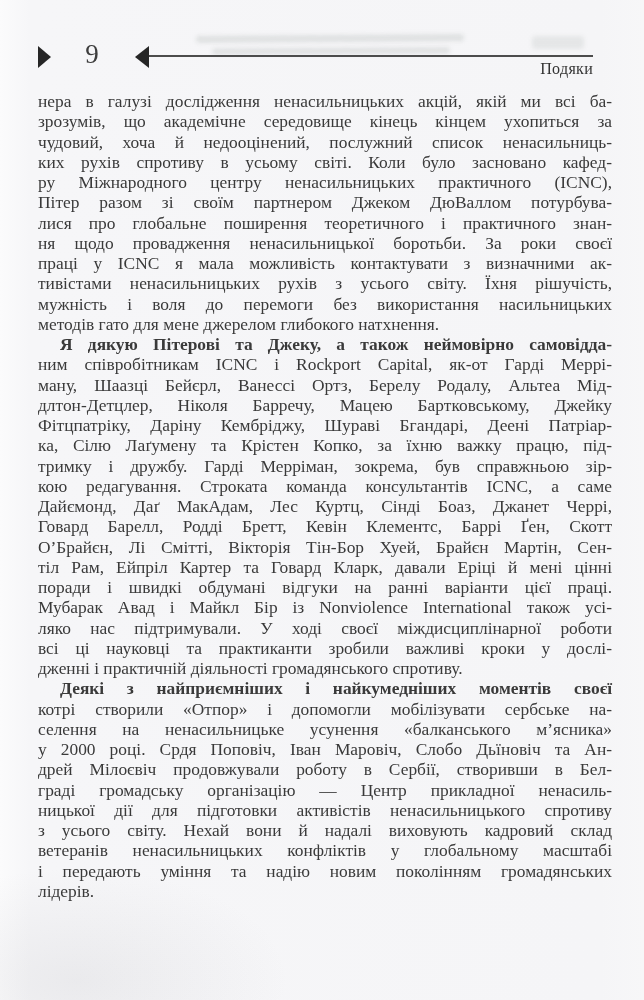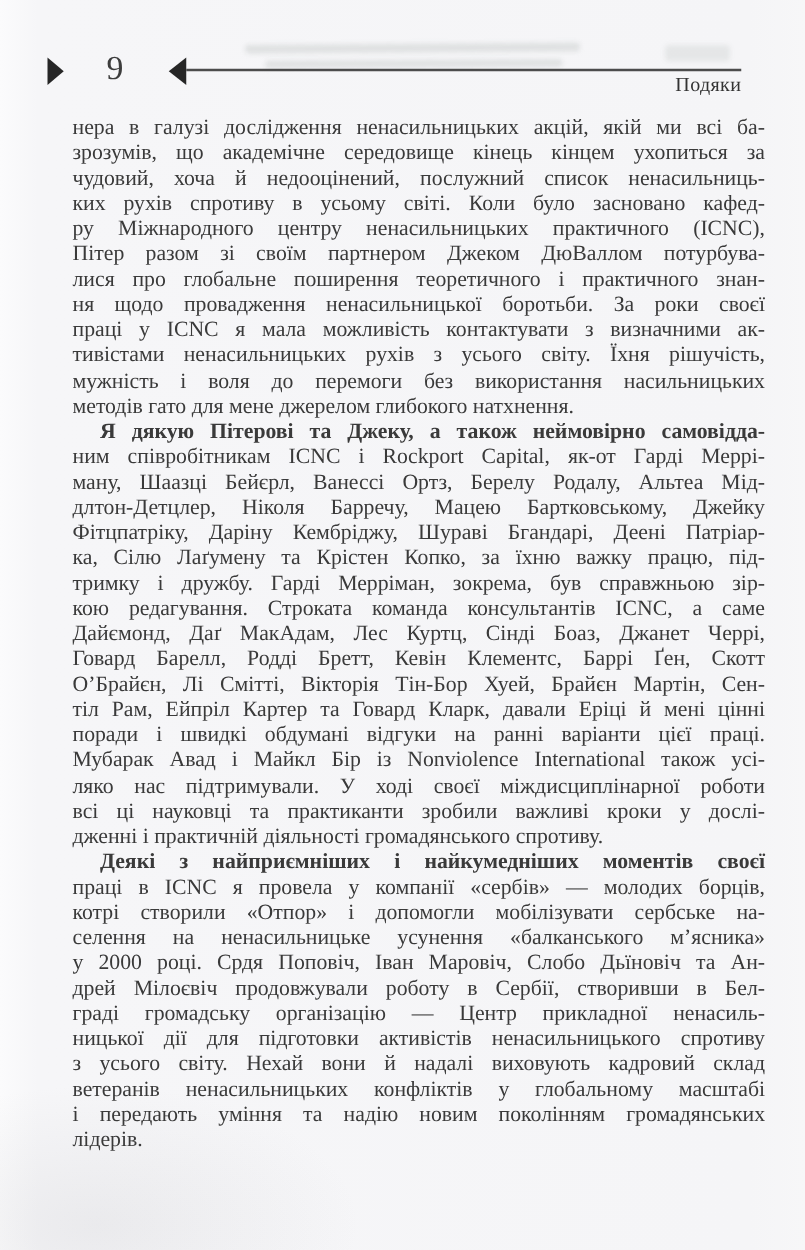--- a/index.html
+++ b/index.html
@@ -53,21 +53,21 @@
   .ghost-1 { left: 196px; top: 35px; width: 268px; height: 7px; transform: rotate(-0.4deg); }
   .ghost-2 { left: 212px; top: 48px; width: 238px; height: 6px; transform: rotate(-0.3deg); }
   .ghost-3 { left: 532px; top: 36px; width: 52px; height: 13px; opacity: .7; }
 
   
   .text-block {
     position: absolute; left: 38px; top: 91px; width: 574px;
     font-size: 17.4px; line-height: 20.25px;
     color: #3a3a3a;
   }
-  .line { text-align: justify; text-align-last: justify; margin-left: 20px; }
+  .line { text-align: justify; text-align-last: justify; }
   .line.last { text-align-last: left; }
   .line.indent { text-indent: 22px; font-weight: bold; }
 </style>
 </head>
 <body>
 
 <div class="page">
 
   <div class="header">
     <div class="ghost ghost-1"></div>
@@ -105,21 +105,20 @@
       <div class="line">Дайємонд, Даґ МакАдам, Лес Куртц, Сінді Боаз, Джанет Черрі,</div>
       <div class="line">Говард Барелл, Родді Бретт, Кевін Клементс, Баррі Ґен, Скотт</div>
       <div class="line">О’Брайєн, Лі Смітті, Вікторія Тін-Бор Хуей, Брайєн Мартін, Сен-</div>
       <div class="line">тіл Рам, Ейпріл Картер та Говард Кларк, давали Еріці й мені цінні</div>
       <div class="line">поради і швидкі обдумані відгуки на ранні варіанти цієї праці.</div>
       <div class="line">Мубарак Авад і Майкл Бір із Nonviolence International також усі-</div>
       <div class="line">ляко нас підтримували. У ході своєї міждисциплінарної роботи</div>
       <div class="line">всі ці науковці та практиканти зробили важливі кроки у дослі-</div>
       <div class="line last">дженні і практичній діяльності громадянського спротиву.</div>
       <div class="line indent">Деякі з найприємніших і найкумедніших моментів своєї</div>
-      <div class="line">праці в ICNC я провела у компанії «сербів» — молодих борців,</div>
       <div class="line">котрі створили «Отпор» і допомогли мобілізувати сербське на-</div>
       <div class="line">селення на ненасильницьке усунення «балканського м’ясника»</div>
       <div class="line">у 2000 році. Срдя Поповіч, Іван Маровіч, Слобо Дьїновіч та Ан-</div>
       <div class="line">дрей Мілоєвіч продовжували роботу в Сербії, створивши в Бел-</div>
       <div class="line">граді громадську організацію — Центр прикладної ненасиль-</div>
       <div class="line">ницької дії для підготовки активістів ненасильницького спротиву</div>
       <div class="line">з усього світу. Нехай вони й надалі виховують кадровий склад</div>
       <div class="line">ветеранів ненасильницьких конфліктів у глобальному масштабі</div>
       <div class="line">і передають уміння та надію новим поколінням громадянських</div>
       <div class="line last">лідерів.</div>

